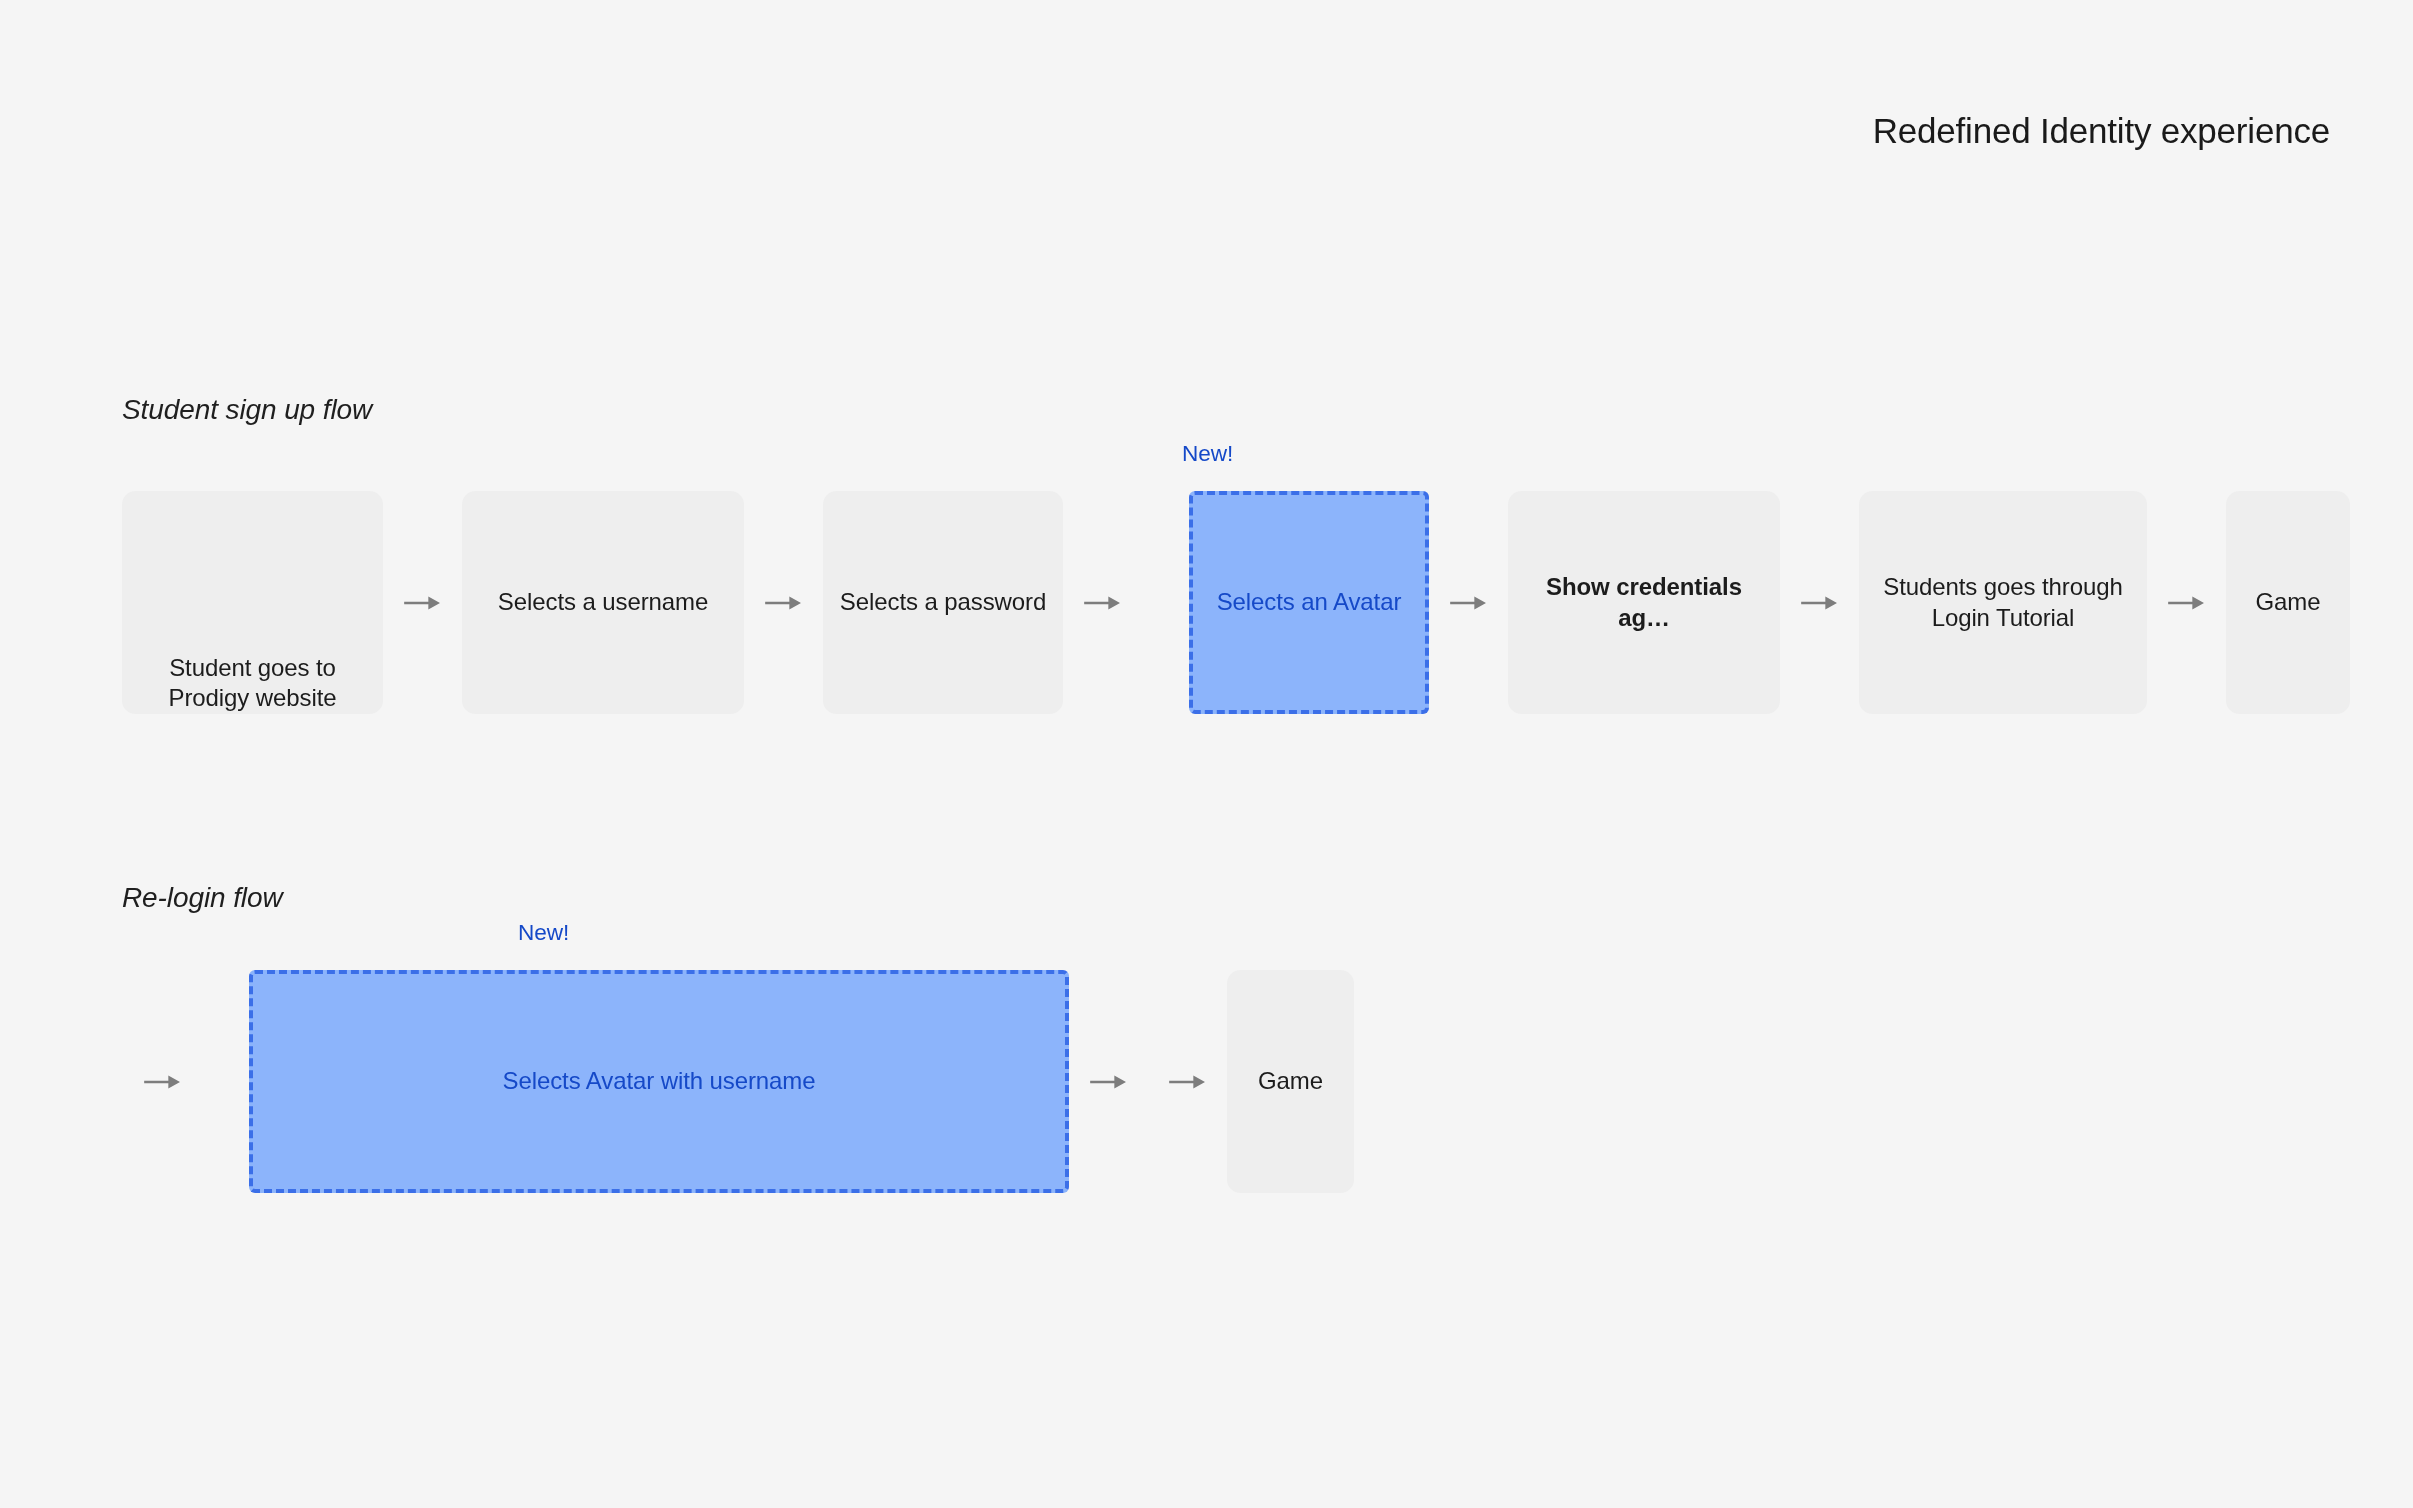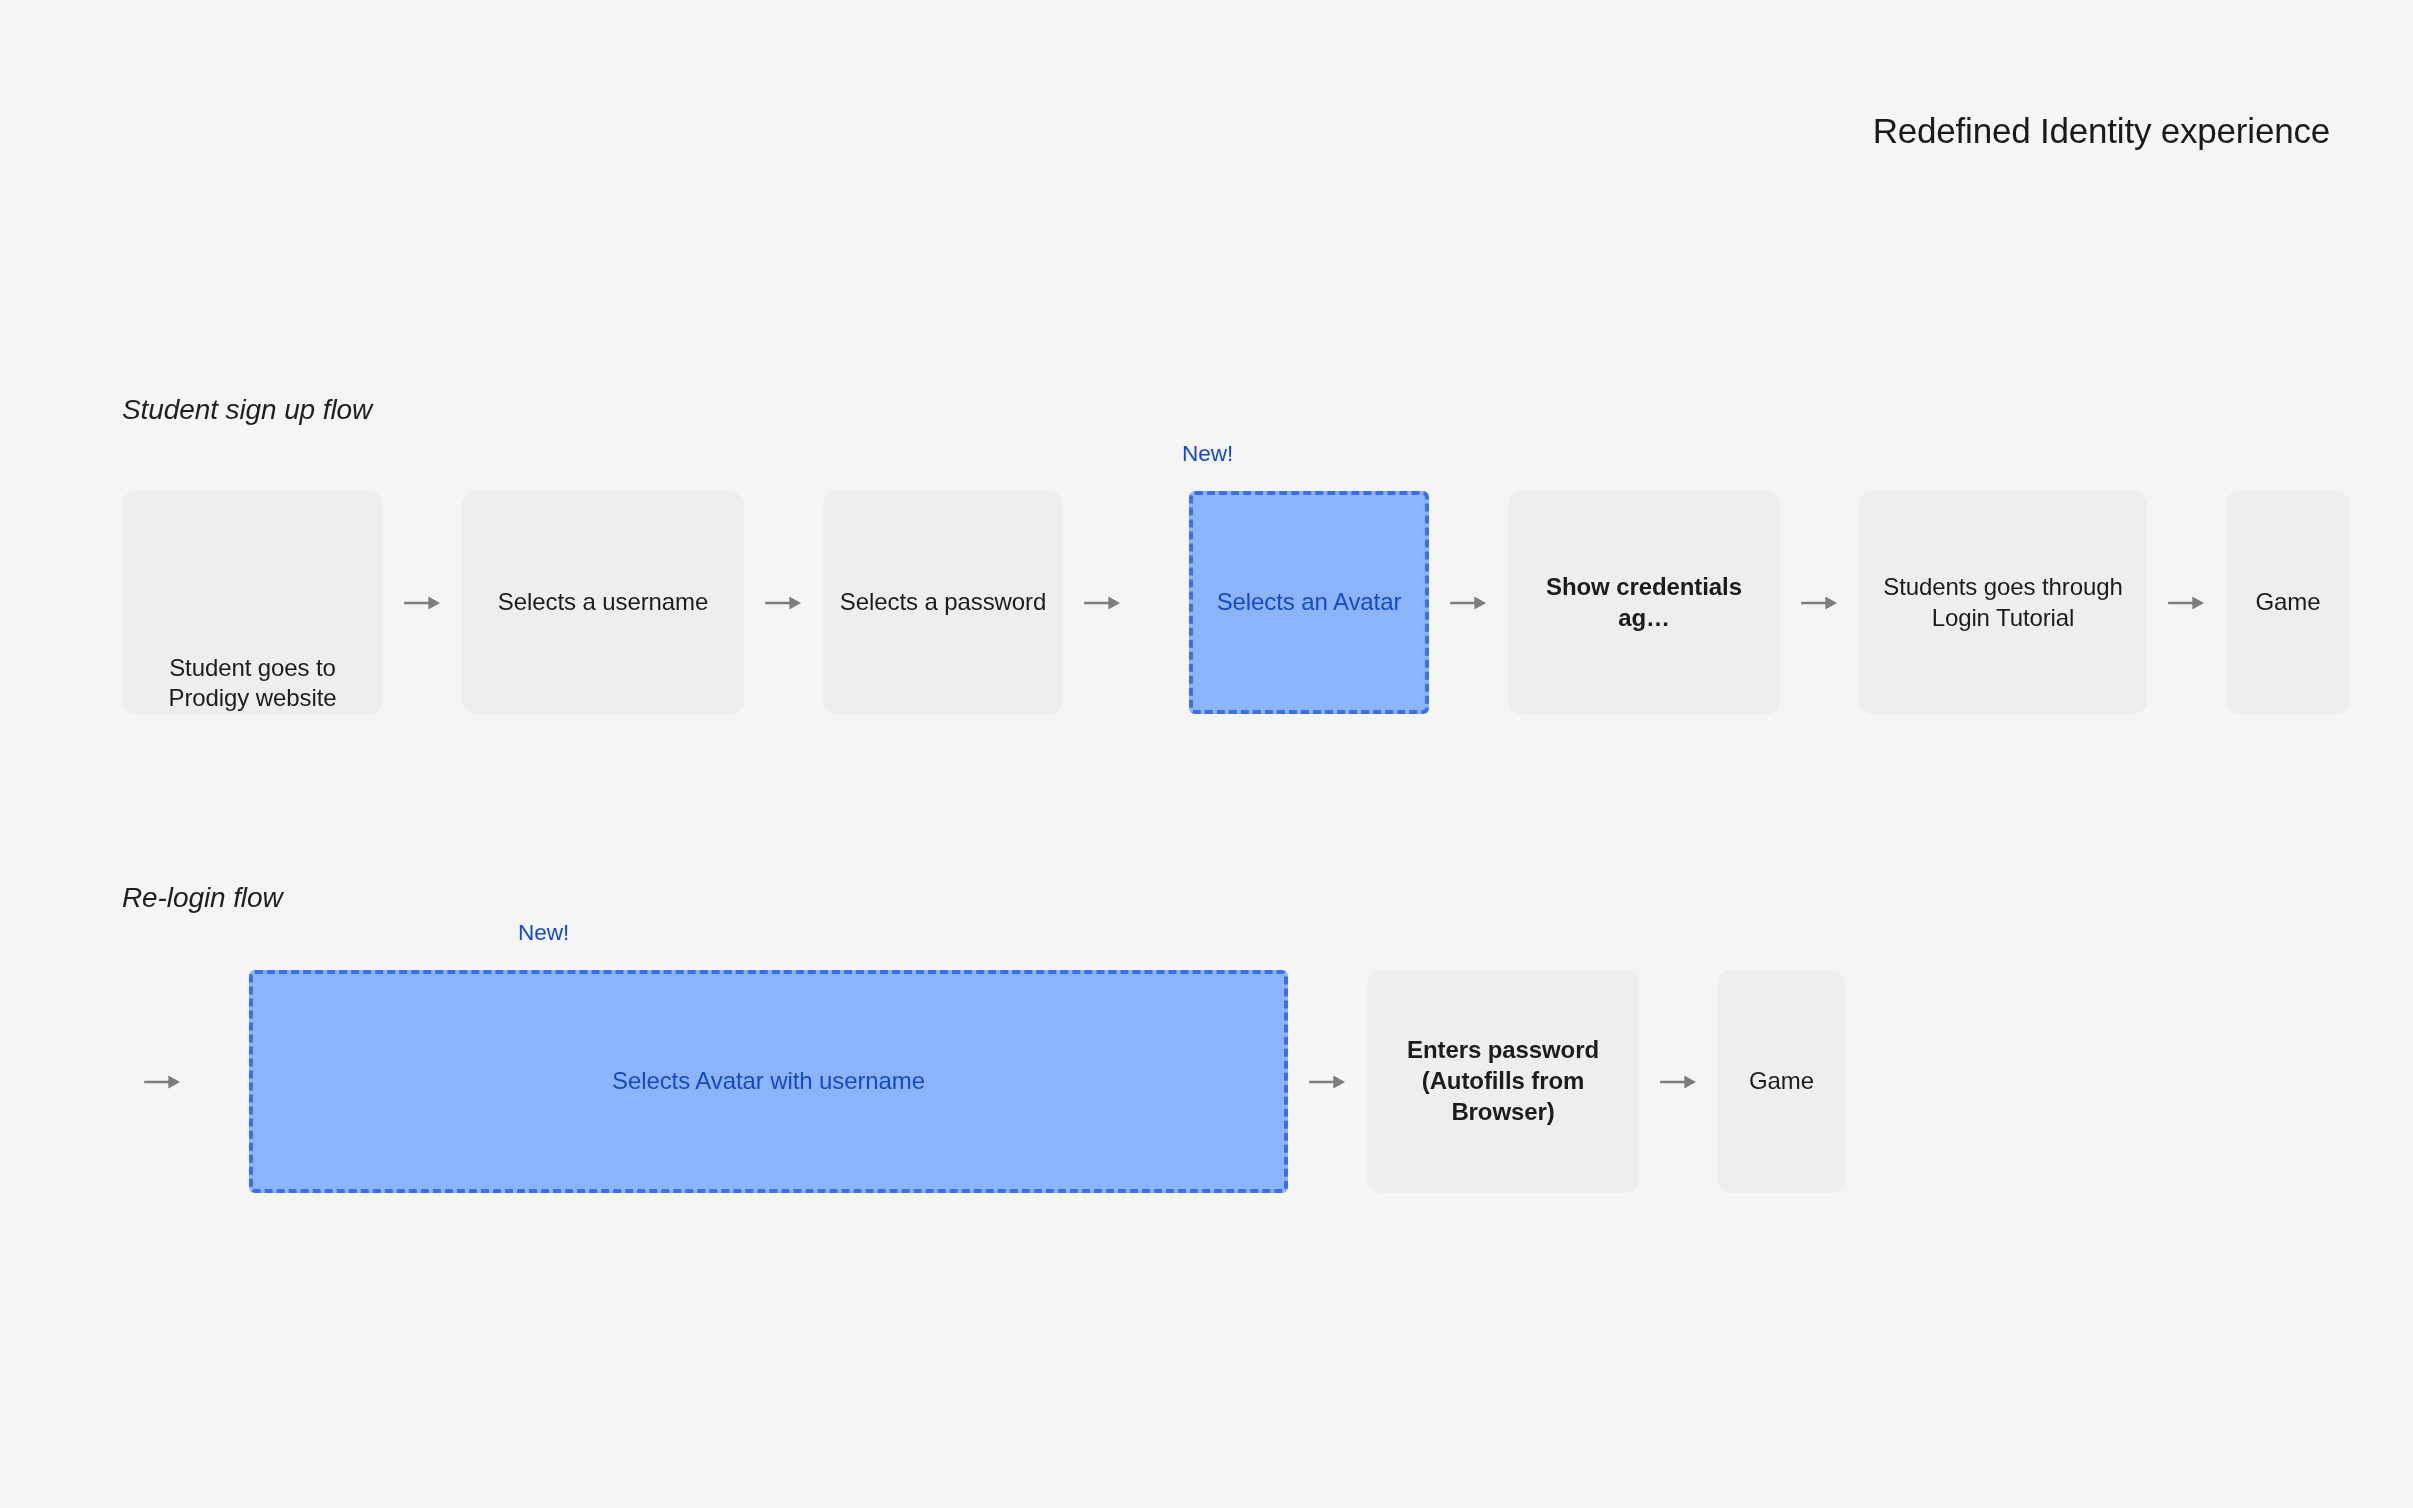--- a/index.html
+++ b/index.html
@@ -84,21 +84,21 @@
     color: #1549c8;
   }
 
   
   .w-312 { width: 261px; align-items: flex-end; }
   .w-336 { width: 282px; }
   .w-286 { width: 240px; }
   .w-324 { width: 272px; font-weight: bold; }
   .w-344 { width: 288px; }
   .w-148 { width: 124px; }
-  .w-1080 { width: 1039px; }
+  .w-1080 { width: 820px; }
   .w-152 { width: 127px; }
 
   
   .arrow {
     flex: none;
     display: flex;
     align-items: center;
     justify-content: center;
     color: #7d7d7d;
   }
@@ -212,23 +212,20 @@
   <div class="step highlight w-1080">
     <span class="step-label">Selects Avatar with username</span>
   </div>
 
   <div class="arrow gap-sm">
     <svg width="37" height="20" viewBox="0 0 44 24" aria-hidden="true">
       <path d="M0 10.6 H29 V4.2 L43 12 L29 19.8 V13.4 H0 Z" fill="currentColor"></path>
     </svg>
   </div>
 
-  <div class="step gray w-324">
-    <span class="step-label">Enters password (Autofills from Browser)</span>
-  </div>
 
   <div class="arrow gap-sm">
     <svg width="37" height="20" viewBox="0 0 44 24" aria-hidden="true">
       <path d="M0 10.6 H29 V4.2 L43 12 L29 19.8 V13.4 H0 Z" fill="currentColor"></path>
     </svg>
   </div>
 
   <div class="step gray w-152">
     <span class="step-label">Game</span>
   </div>

